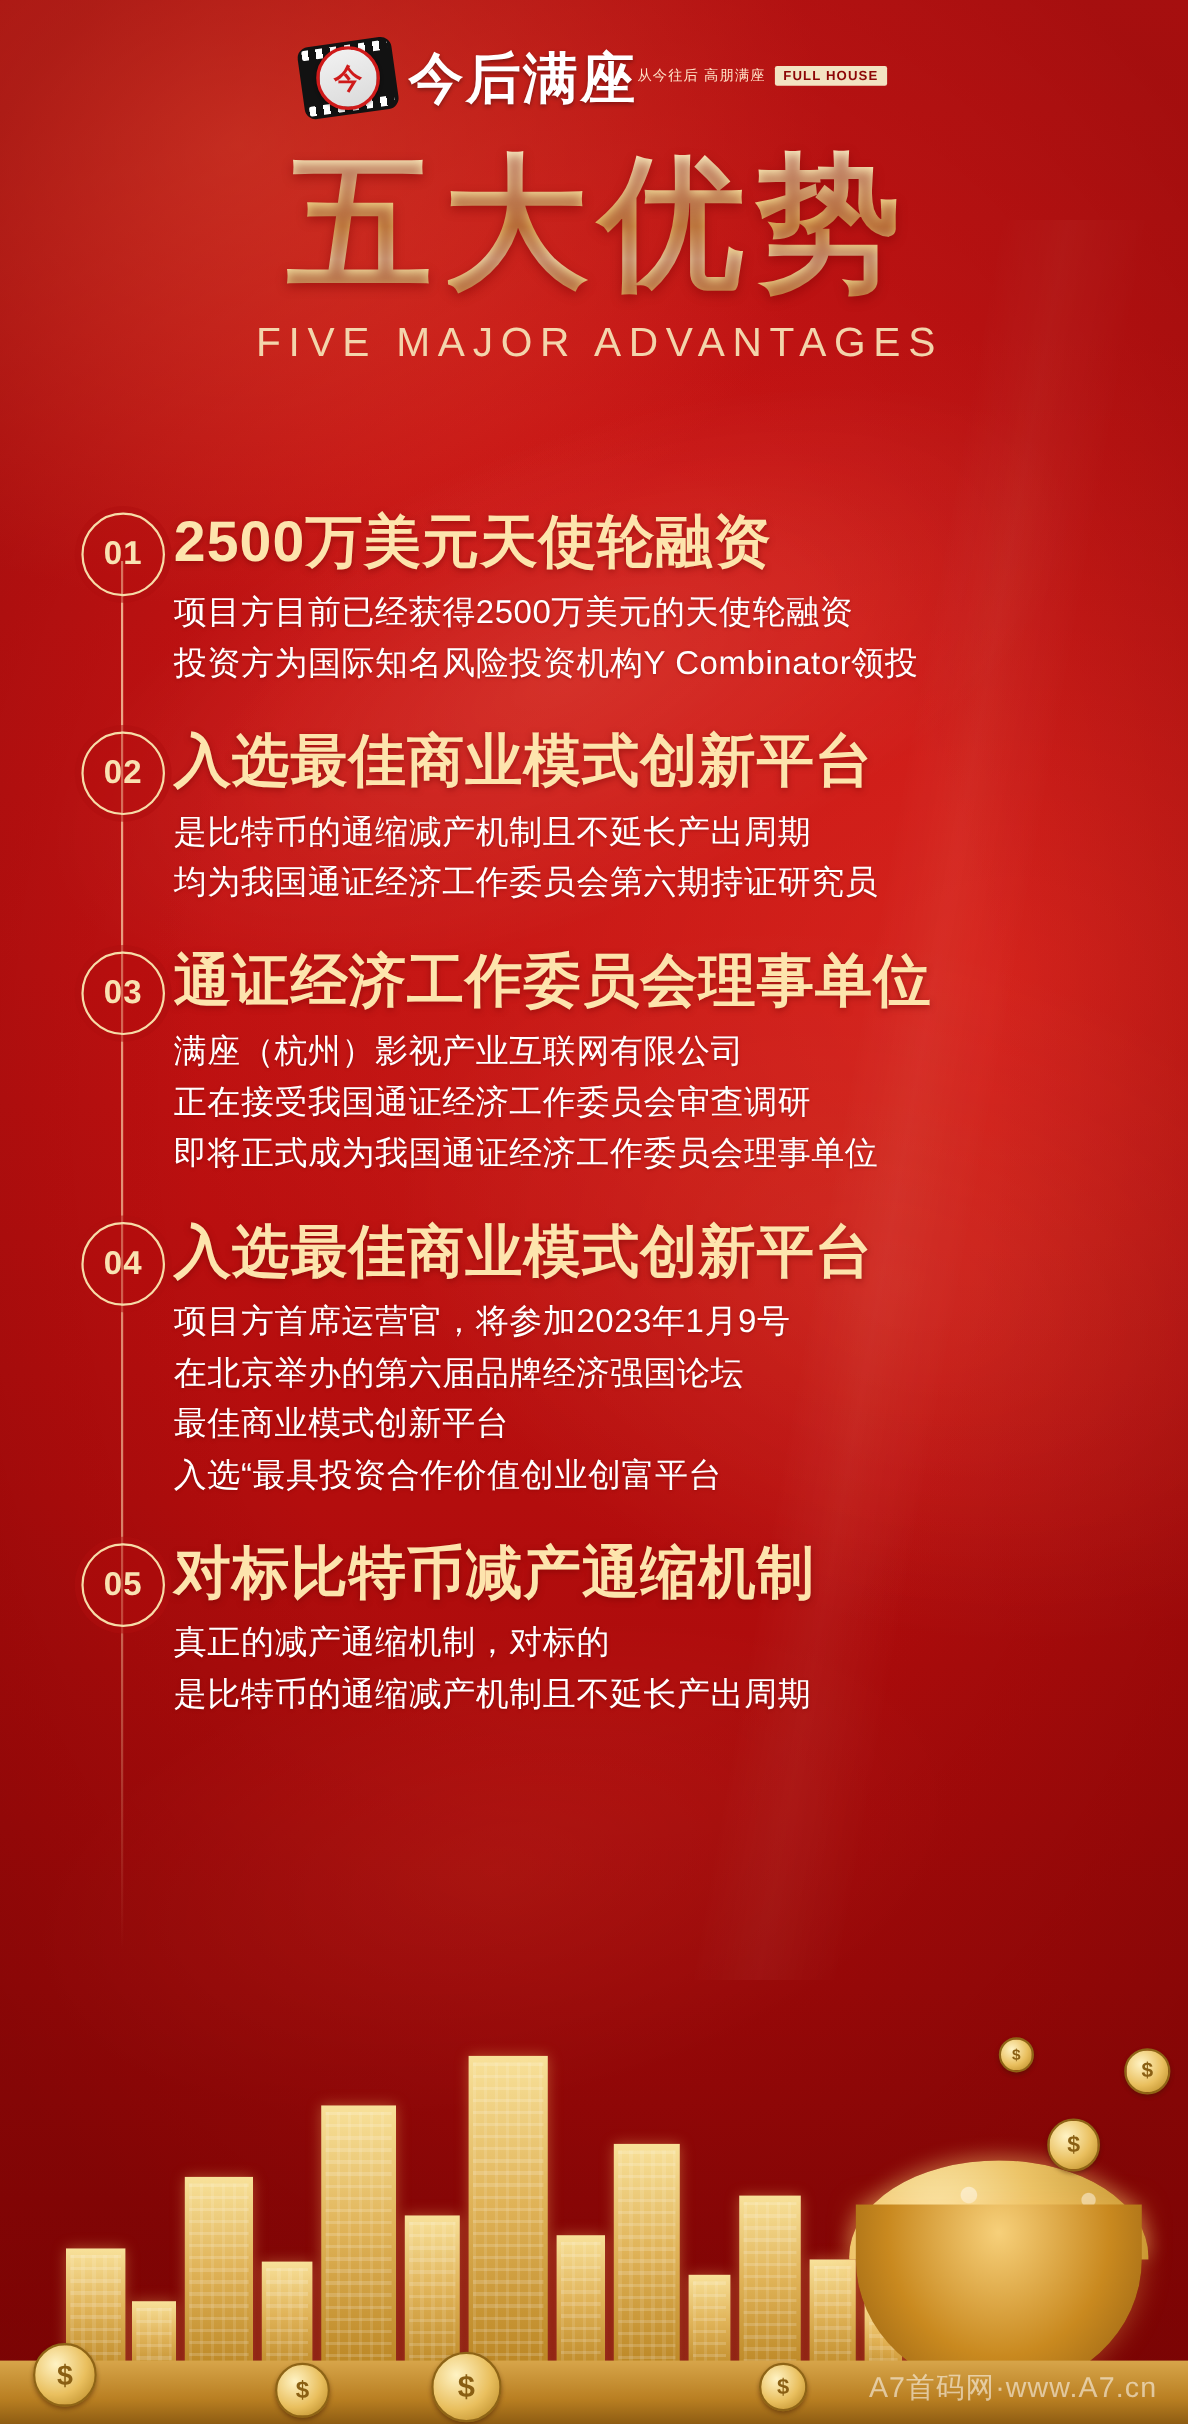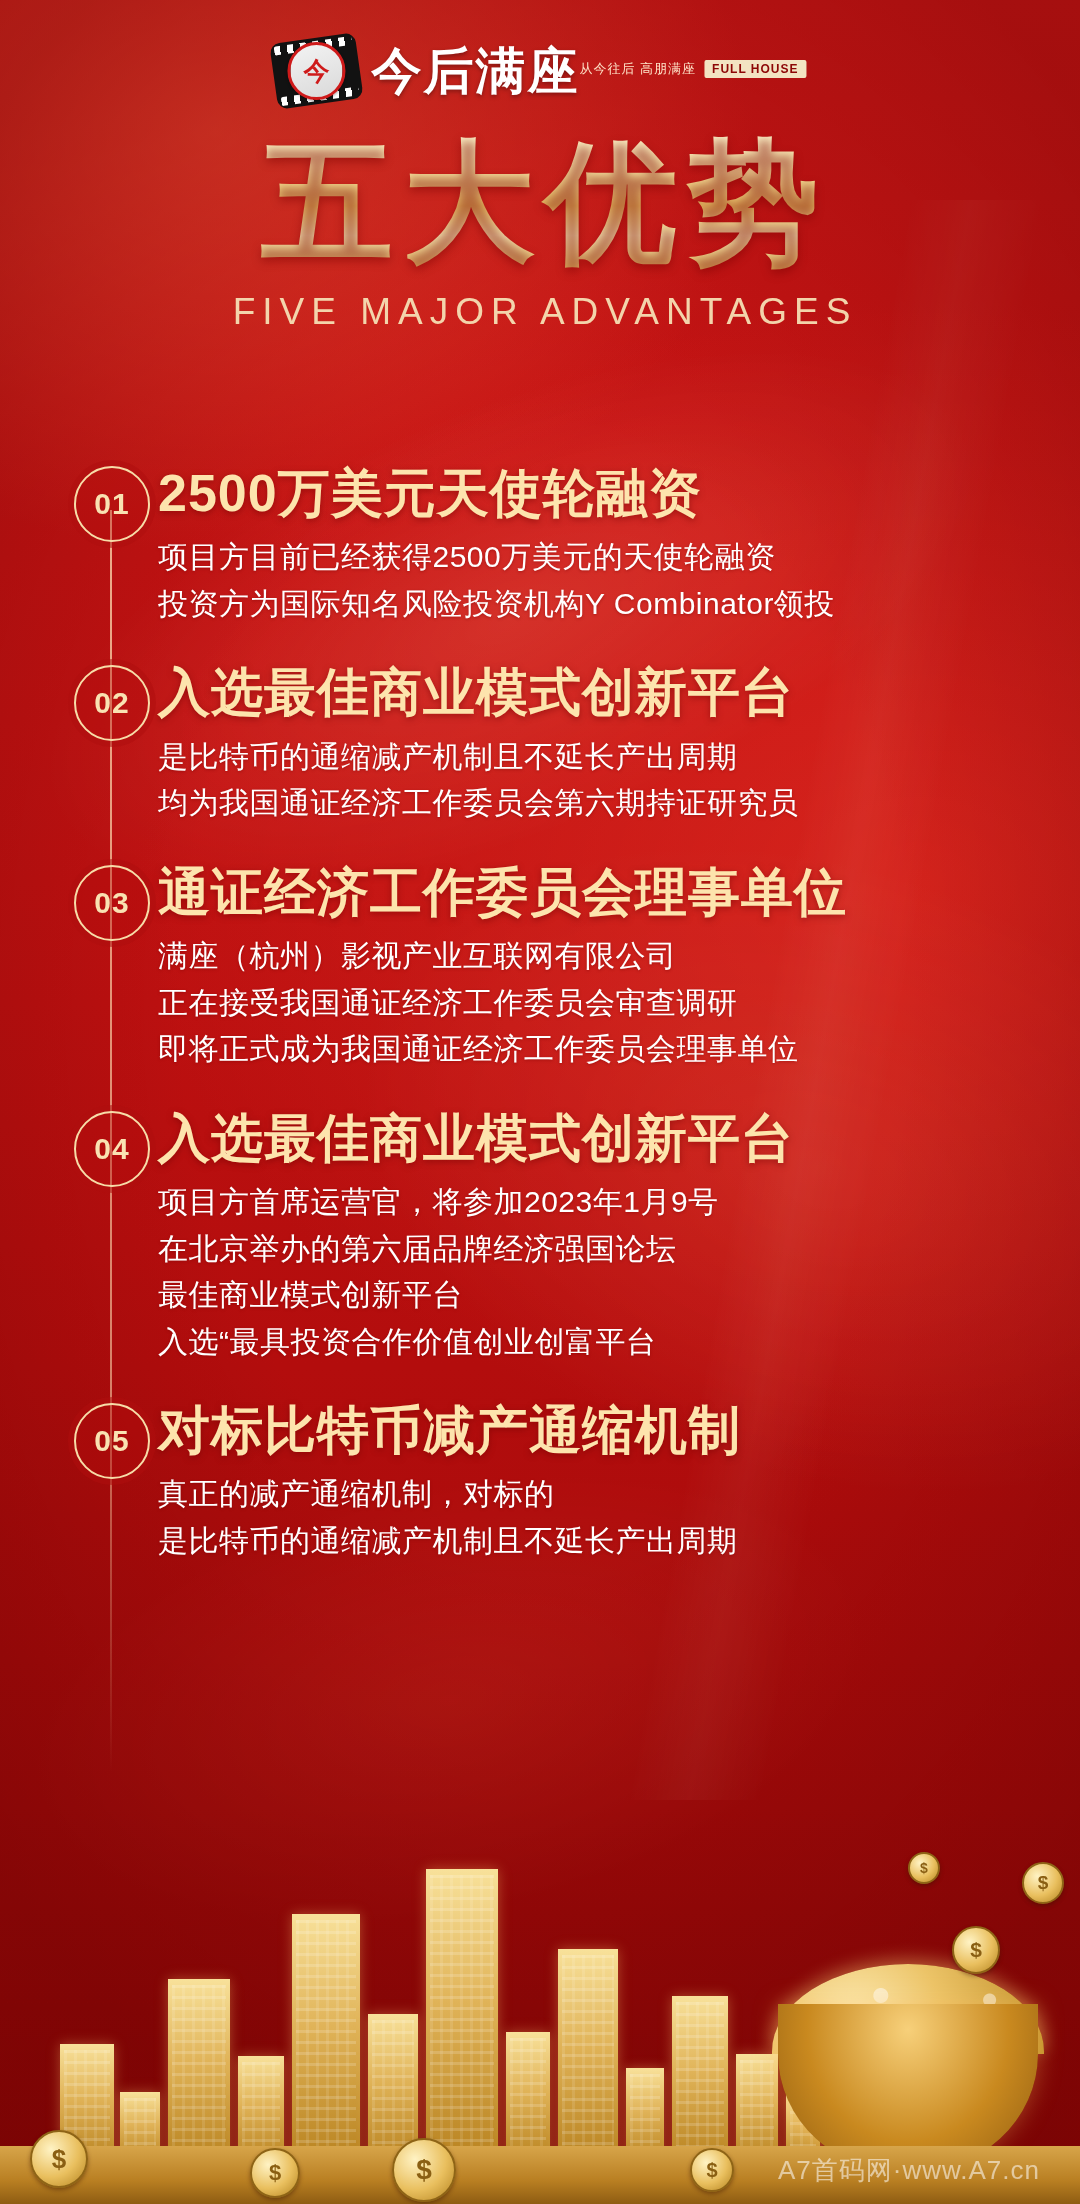--- a/index.html
+++ b/index.html
@@ -271,21 +271,21 @@
     background-image:
       radial-gradient(circle at 20% 60%, rgba(255,255,255,.6) 0 6px, transparent 7px),
       radial-gradient(circle at 40% 35%, rgba(255,255,255,.5) 0 7px, transparent 8px),
       radial-gradient(circle at 62% 55%, rgba(255,255,255,.45) 0 6px, transparent 7px),
       radial-gradient(circle at 80% 40%, rgba(255,255,255,.5) 0 6px, transparent 7px),
       radial-gradient(circle at 30% 80%, rgba(140,90,20,.4) 0 8px, transparent 9px),
       radial-gradient(circle at 70% 78%, rgba(140,90,20,.35) 0 8px, transparent 9px);
   }
   .watermark {
     position: absolute;
-    right: 40px; bottom: 16px;
+    right: 28px; bottom: 16px;
     font-size: 26px;
     color: rgba(255,255,255,.55);
     letter-spacing: 1px;
   }
 </style>
 </head>
 <body>
 
 <div class="page">
 

